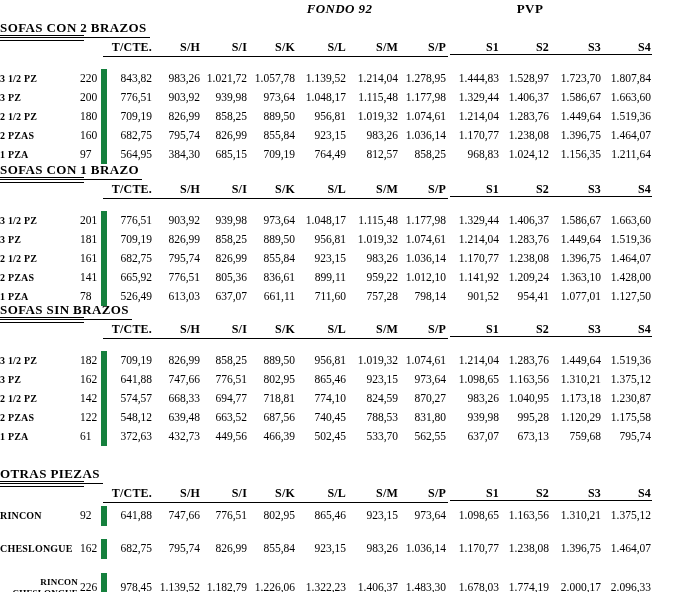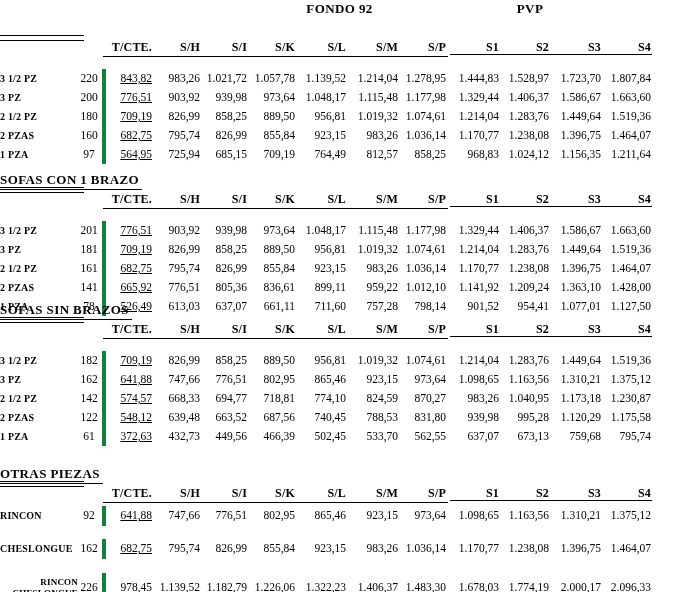--- a/index.html
+++ b/index.html
@@ -14,21 +14,21 @@
   }
   .gh {
     position: absolute;
     top: 1px;
     font-weight: bold;
     font-size: 13px;
     letter-spacing: 0.4px;
     text-align: center;
     white-space: nowrap;
   }
-  #gh-fondo { left: 287px; width: 105px; }
+  #gh-fondo { left: 287px; width: 105px; font-style: italic; }
   #gh-pvp   { left: 492px; width: 76px; }
 
   .section { position: absolute; left: 0; width: 673px; height: 150px; }
   .sec-title {
     position: absolute; top: 0; left: 0;
     font-weight: bold; font-size: 13px; letter-spacing: 0.4px;
     border-bottom: 1px solid #000;
     padding: 0 3px 1px 0;
     white-space: nowrap;
   }
@@ -51,33 +51,34 @@
     padding: 0; margin: 0;
     line-height: 1;
     vertical-align: middle;
     font-weight: normal;
     overflow: hidden;
     white-space: nowrap;
   }
   .grid th.col-h { font-weight: bold; font-size: 12px; text-align: right; letter-spacing: 0.2px; }
   .grid td.row-label { font-weight: bold; font-size: 10px; text-align: left; letter-spacing: 0.2px; white-space: pre-line; }
   .grid td.row-label.small { font-size: 9px; line-height: 1.25; text-align: right; padding-right: 2px; }
-  .grid td.qty { font-size: 11.5px; text-align: center; padding-right: 4px; }
+  .grid td.qty { font-size: 11.5px; text-align: left; padding-right: 4px; }
   .grid td.val { font-size: 11.5px; text-align: right; }
-  .grid td.bar { border-left: 4px solid #15803d; text-decoration: underline; }
+  .grid td.bar { border-left: 6px solid #15803d; }
   .grid tr.spacer td { padding: 0; }
 </style>
 </head>
 <body>
 
 <div id="sheet">
   <div class="gh" id="gh-fondo">FONDO 92</div>
   <div class="gh" id="gh-pvp">PVP</div>
   <div id="sections">
       <div class="section" style="top: 20px;">
+        <span class="sec-title">SOFAS CON 2 BRAZOS</span>
         <div class="dbl-rule"></div>
         <div class="rule-fondo"></div>
         <div class="rule-pvp"></div>
         <table class="grid">
           <colgroup>
             <col style="width: 80px;">
             <col style="width: 24px;">
             <col style="width: 48px;">
             <col style="width: 48px;">
             <col style="width: 47px;">
@@ -168,35 +169,35 @@
               <td class="val">1.036,14</td>
               <td class="val">1.170,77</td>
               <td class="val">1.238,08</td>
               <td class="val">1.396,75</td>
               <td class="val">1.464,07</td>
             </tr>
             <tr style="height: 19px;">
               <td class="row-label">1 PZA</td>
               <td class="qty">97</td>
               <td class="val bar">564,95</td>
-              <td class="val">725,94</td>
+              <td class="val">384,30</td>
               <td class="val">685,15</td>
               <td class="val">709,19</td>
               <td class="val">764,49</td>
               <td class="val">812,57</td>
               <td class="val">858,25</td>
               <td class="val">968,83</td>
               <td class="val">1.024,12</td>
               <td class="val">1.156,35</td>
               <td class="val">1.211,64</td>
             </tr>
           </tbody>
         </table>
       </div>
-      <div class="section" style="top: 172px;">
+      <div class="section" style="top: 162px;">
         <span class="sec-title">SOFAS CON 1 BRAZO</span>
         <div class="dbl-rule"></div>
         <div class="rule-fondo"></div>
         <div class="rule-pvp"></div>
         <table class="grid">
           <colgroup>
             <col style="width: 80px;">
             <col style="width: 24px;">
             <col style="width: 48px;">
             <col style="width: 48px;">

